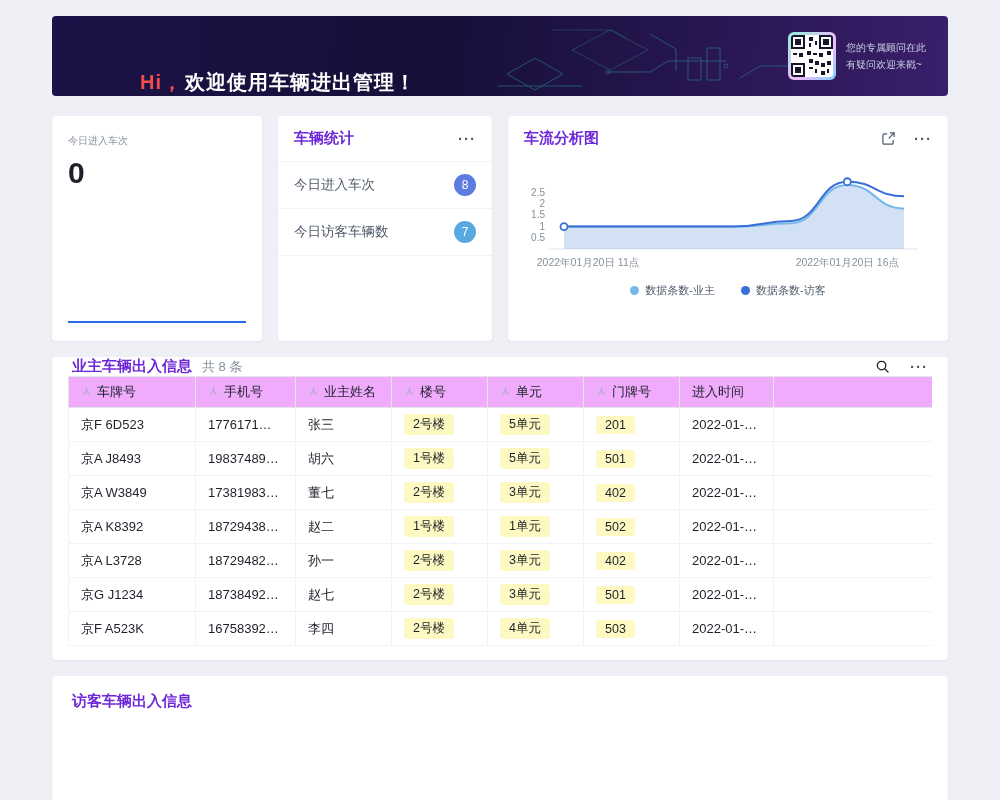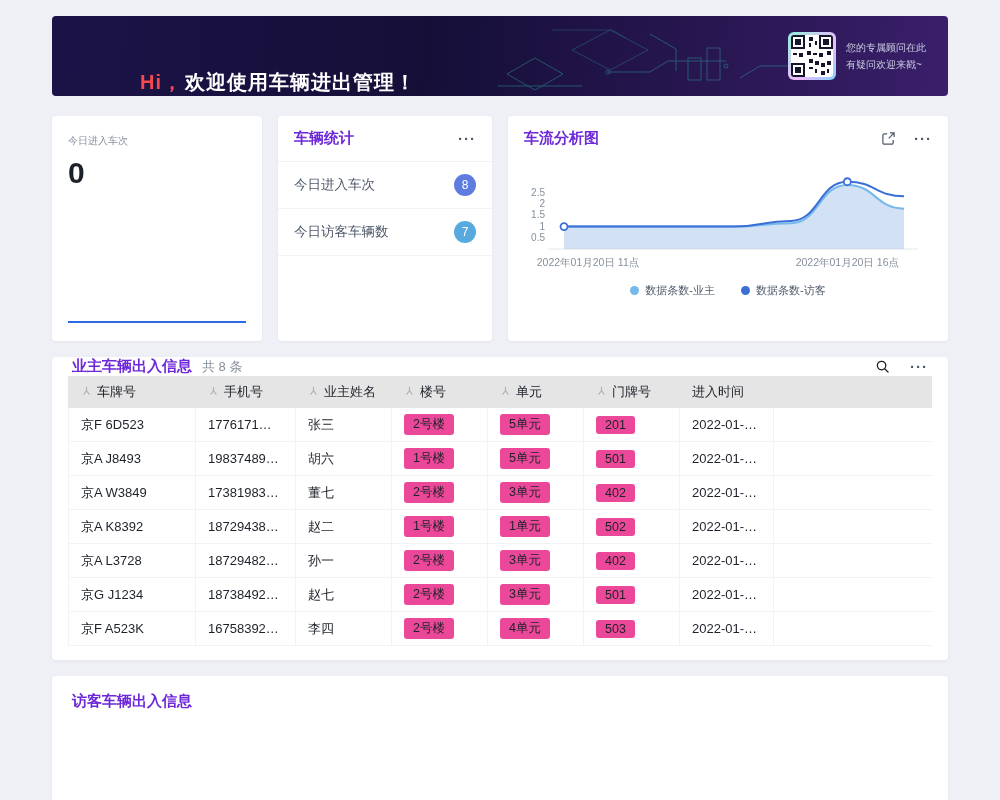--- a/index.html
+++ b/index.html
@@ -42,28 +42,28 @@
   .legend-dot{width:9px;height:9px;border-radius:50%;display:inline-block}
 
   
   .table-card{margin-top:16px;padding-bottom:14px}
   .table-head{display:flex;align-items:center;padding:0 20px}
   .count{font-size:13px;color:#86909c;margin-left:10px}
   .spacer{flex:1}
   .table-head .ellipsis{margin-left:20px}
   .table-wrap{padding:0 16px}
   table{width:100%;border-collapse:collapse;table-layout:fixed}
-  thead th{background:#e5e5e5;border:1px solid #e5e6eb;border-left:none;font-size:13px;font-weight:400;color:#1d2129;
+  thead th{background:#f0abfc;border:1px solid #e5e6eb;border-left:none;font-size:13px;font-weight:400;color:#1d2129;
     text-align:left;padding:6px 12px;height:29px;white-space:nowrap;overflow:hidden}
   thead th:first-child{border-left:1px solid #e5e6eb}
   thead th .field-icon{vertical-align:-1px;margin-right:5px}
   tbody td{border-bottom:1px solid #f2f3f5;border-right:1px solid #f2f3f5;font-size:13px;color:#1d2129;
     padding:6px 12px;height:33px;white-space:nowrap;overflow:hidden}
   tbody td:first-child{border-left:1px solid #f2f3f5}
-  .tag{display:inline-block;background:#ec4899;border-radius:3px;padding:2px 9px;font-size:12.5px;color:#1d2129}
+  .tag{display:inline-block;background:#fef9c3;border-radius:3px;padding:2px 9px;font-size:12.5px;color:#1d2129}
   th.filler,td.filler{border-right:none}
 
   
   .visitor-card{margin-top:16px;height:200px;padding:16px 20px;position:relative}
 
   svg text{font-family:"Liberation Sans","DejaVu Sans",sans-serif}
 </style>
 </head>
 <body>
 

